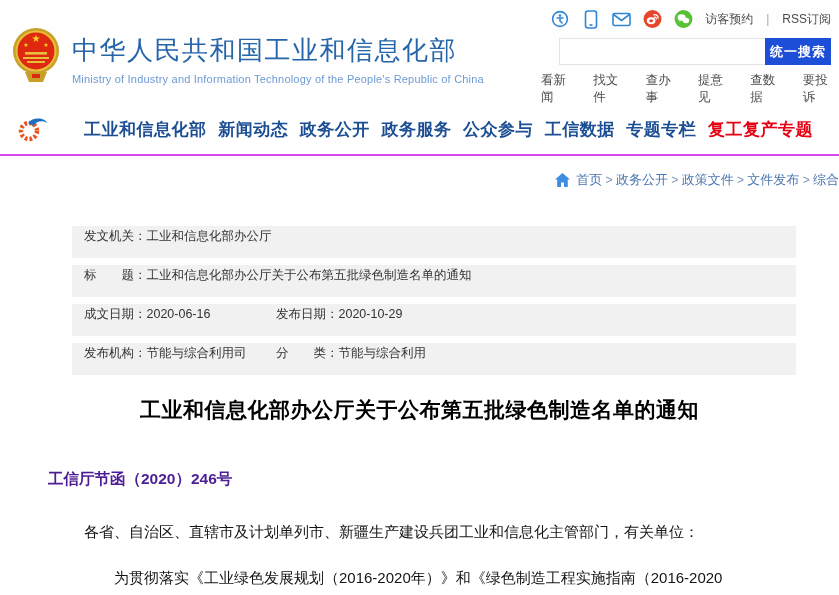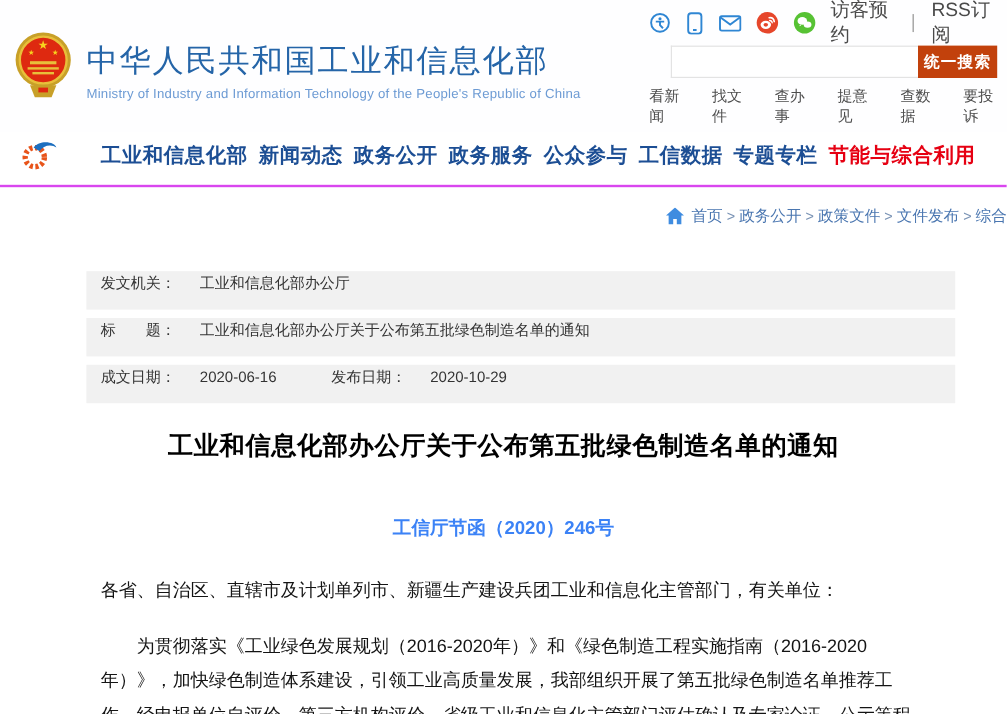--- a/index.html
+++ b/index.html
@@ -7,27 +7,27 @@
     font-family:"Liberation Sans","DejaVu Sans",sans-serif; }
 
   
   .header { display:flex; justify-content:space-between; padding:7px 8px 4px 10px; background:#fefeff; }
   .brand { display:flex; align-items:center; gap:10px; }
   .brand-text { padding-top:4px; }
   .brand-title { font-size:26px; font-weight:normal; color:#2565a8; letter-spacing:1.5px; }
   .brand-sub { font-size:11px; color:#6d9bd4; margin-top:5px; letter-spacing:.2px; }
 
   .header-right { display:flex; flex-direction:column; align-items:flex-end; padding-top:1px; width:290px; }
-  .icon-row { display:flex; align-items:center; gap:12px; font-size:16px; color:#4a4a4a; height:22px; }
+  .icon-row { display:flex; align-items:center; gap:12px; font-size:12px; color:#4a4a4a; height:22px; }
   .icon-row a { color:#4a4a4a; text-decoration:none; }
   .icon-row .sep { color:#aaa; margin:0 1px; }
   .hicon { display:inline-flex; width:19px; height:19px; align-items:center; justify-content:center; cursor:pointer; }
   .search-row { display:flex; margin-top:8px; }
   .search-input { width:206px; height:27px; border:1px solid #e3e3e3; border-right:none; outline:none; padding:0 6px; font-size:13px; }
-  .search-btn { width:66px; height:27px; background:#c2410c; color:#fff; border:none; font-size:13px; font-weight:bold; cursor:pointer; letter-spacing:1px; }
+  .search-btn { width:66px; height:27px; background:#1d4ed8; color:#fff; border:none; font-size:13px; font-weight:bold; cursor:pointer; letter-spacing:1px; }
   .quick-row { display:flex; gap:24px; margin-top:7px; font-size:12.5px; color:#4d4d4d; }
   .quick-row a { color:#4d4d4d; text-decoration:none; }
 
   
   .nav { display:flex; align-items:center; padding:4px 26px 10px 16px; border-bottom:2px solid #d946ef; }
   .mlogo { width:34px; height:30px; flex:0 0 auto; }
   .nav-items { display:flex; flex:1; justify-content:space-between; padding-left:34px; }
   .nav-item { font-size:17px; font-weight:bold; color:#1c4e94; text-decoration:none; letter-spacing:.5px; }
   .nav-item.accent { color:#e60012; }
 
@@ -36,25 +36,25 @@
   .breadcrumb a { color:#4a76b0; text-decoration:none; }
   .crumb-sep { color:#7a93b5; font-size:12px; }
 
   
   .meta { width:724px; margin:37px 0 0 72px; }
   .meta-row { display:flex; background:#f1f1f1; height:32px; line-height:20px; margin-bottom:7px;
     font-size:12.5px; color:#333; padding-left:12px; }
   .meta-cell { display:flex; }
   .meta-cell.c1 { width:192px; }
   .meta-label { color:#333; white-space:pre; }
-  .meta-value { color:#333;margin-left:20px; }
+  .meta-value { color:#333; }
 
   
   .article-title { margin-top:21px; text-align:center; font-size:21px; font-weight:bold; color:#000; letter-spacing:.5px; }
-  .doc-num { margin-top:45px; text-align:center; font-size:15.5px; font-weight:bold; color:#3b82f6; }
+  .doc-num { margin-top:45px; text-align:left; font-size:15.5px; font-weight:bold; color:#4c1d95;margin-left:48px; }
   .salutation { margin:27px 70px 0 84px; font-size:15px; color:#141414; line-height:29px; }
   .para { margin:17px 70px 0 84px; font-size:15px; line-height:29px; text-indent:2em; color:#141414; }
 </style>
 </head>
 <body>
 
 <div class="header">
   <div class="brand">
     <span>
       <svg width="52" height="60" viewBox="0 0 52 60">
@@ -142,21 +142,21 @@
     </svg>
   </span>
   <div class="nav-items" id="nav-items">
       <a href="#" class="nav-item">工业和信息化部</a>
       <a href="#" class="nav-item">新闻动态</a>
       <a href="#" class="nav-item">政务公开</a>
       <a href="#" class="nav-item">政务服务</a>
       <a href="#" class="nav-item">公众参与</a>
       <a href="#" class="nav-item">工信数据</a>
       <a href="#" class="nav-item">专题专栏</a>
-      <a href="#" class="nav-item accent">节能与综合利用</a>
+      <a href="#" class="nav-item accent">复工复产专题</a>
     </div>
 </div>
 
 <div class="breadcrumb">
   <span style="display:inline-flex;">
     <svg width="15" height="14" viewBox="0 0 15 14">
       <path d="M7.5 0 L15 6.5 L12.8 6.5 L12.8 14 L9 14 L9 9.5 L6 9.5 L6 14 L2.2 14 L2.2 6.5 L0 6.5 Z" fill="#3f8ce0"></path>
     </svg>
   </span>
   <span id="crumbs"><a href="#">首页</a><span class="crumb-sep"> &gt; </span><a href="#">政务公开</a><span class="crumb-sep"> &gt; </span><a href="#">政策文件</a><span class="crumb-sep"> &gt; </span><a href="#">文件发布</a><span class="crumb-sep"> &gt; </span><a href="#">综合</a></span>
@@ -178,18 +178,28 @@
     <div class="meta-row">
       <div class="meta-cell c1">
         <span class="meta-label">成文日期：</span>
         <span class="meta-value">2020-06-16</span>
       </div>
       <div class="meta-cell">
         <span class="meta-label">发布日期：</span>
         <span class="meta-value">2020-10-29</span>
       </div>
     </div>
+    <div class="meta-row">
+      <div class="meta-cell c1">
+        <span class="meta-label">发布机构：</span>
+        <span class="meta-value">节能与综合利用司</span>
+      </div>
+      <div class="meta-cell">
+        <span class="meta-label">分　　类：</span>
+        <span class="meta-value">节能与综合利用</span>
+      </div>
+    </div>
   </div>
 
 <div class="article-title">工业和信息化部办公厅关于公布第五批绿色制造名单的通知</div>
 <div class="doc-num">工信厅节函（2020）246号</div>
 <div class="salutation">各省、自治区、直辖市及计划单列市、新疆生产建设兵团工业和信息化主管部门，有关单位：</div>
 <div class="para" id="body-paragraph"><span>为贯彻落实《工业绿色发展规划（2016-2020年）》和《绿色制造工程实施指南（2016-2020年）》，加快绿色制造体系建设，引领工业高质量发展，我部组织开展了第五批绿色制造名单推荐工作。经申报单位自评价、第三方机构评价、省级工业和信息化主管部门评估确认及专家论证、公示等程序，确定了第五批绿色制造名单，现予以公布。其中，绿色工厂</span></div>
 
 </body></html>

